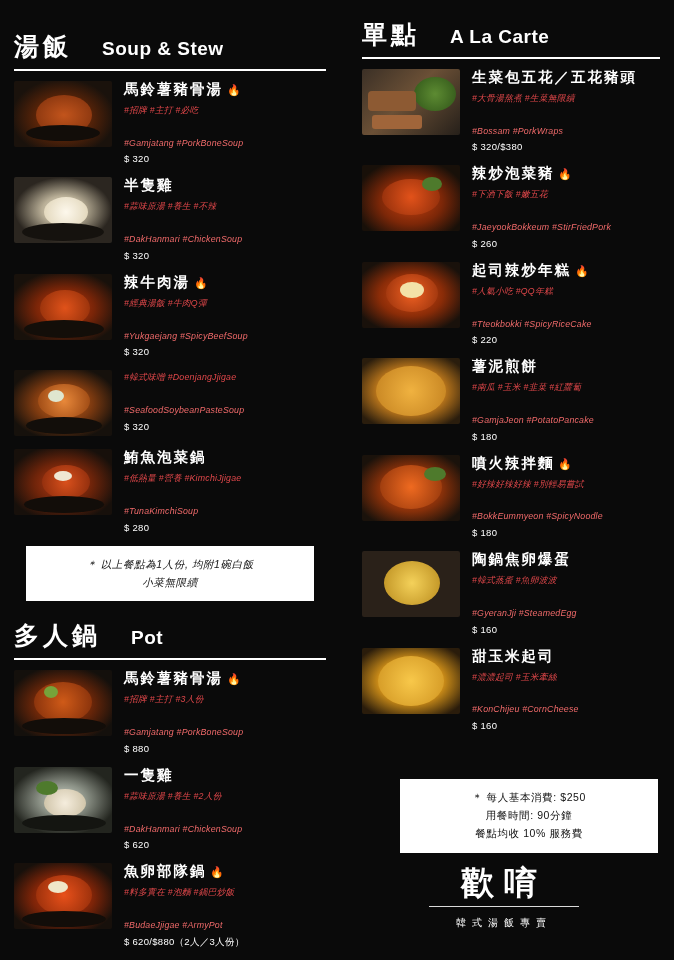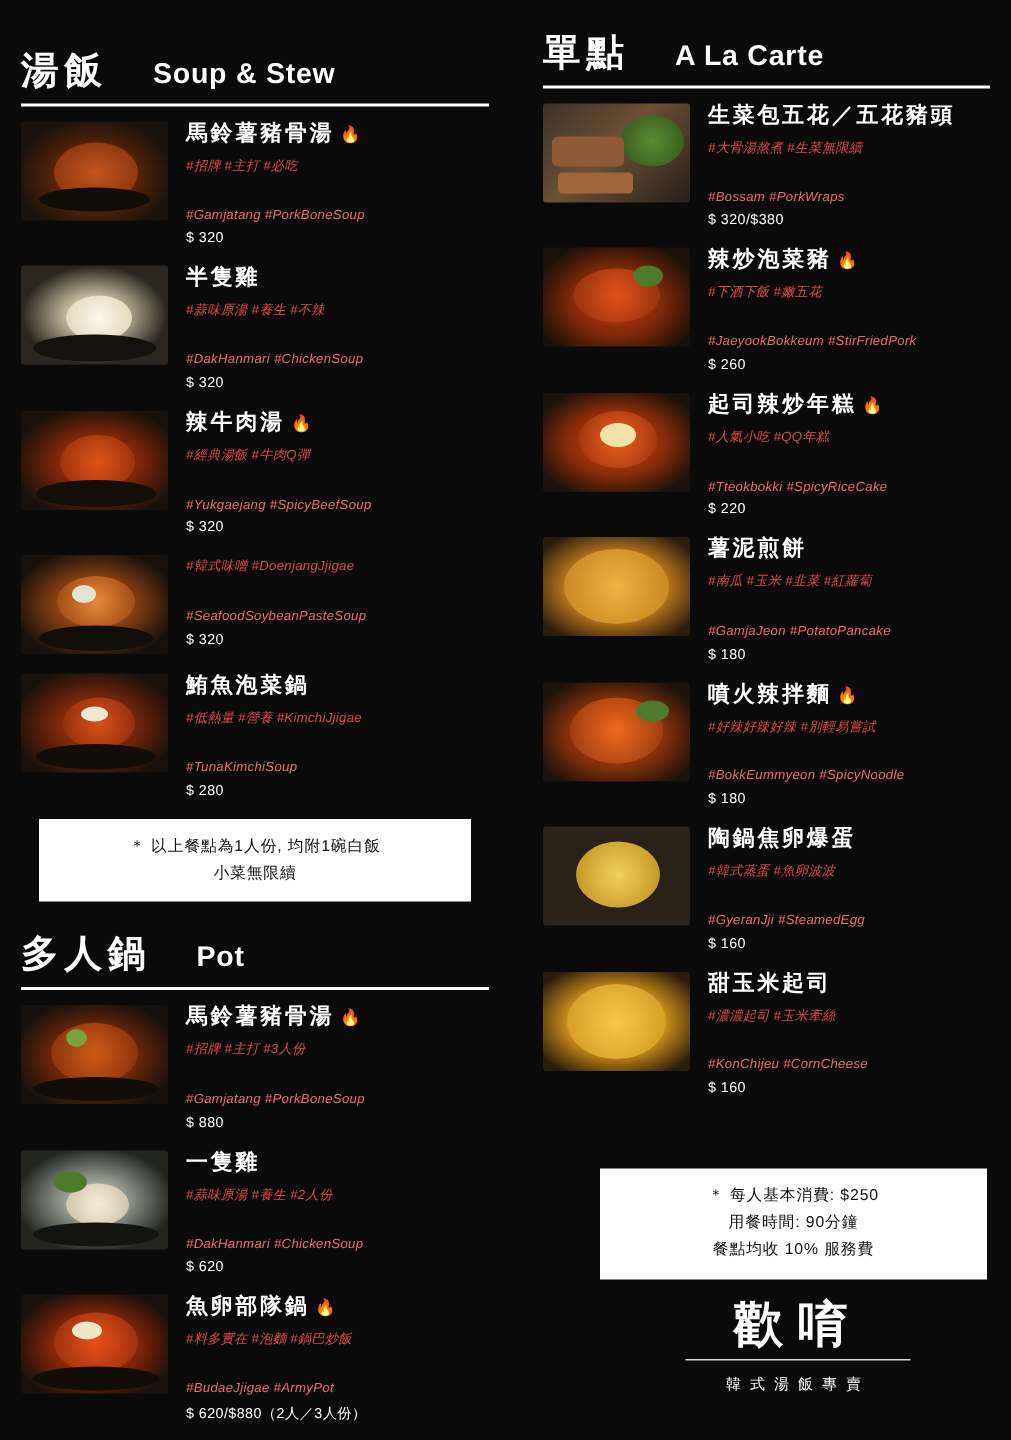--- a/index.html
+++ b/index.html
@@ -52,21 +52,21 @@
     background:#ffffff;color:#111;
     text-align:center;
     font-size:10.5px;line-height:1.7;
     padding:10px 6px;
     margin:6px 26px 18px 26px;
     letter-spacing:.6px;
   }
 
   
   .logo{
-    position:absolute;left:412px;top:866px;width:240px;text-align:center;
+    position:absolute;left:384px;top:866px;width:240px;text-align:center;
   }
   .logo-cn{font-size:33px;font-weight:bold;letter-spacing:10px;line-height:1;}
   .logo-sub{font-size:10px;letter-spacing:6px;margin-top:9px;}
   .logo-line{height:1px;background:#fff;width:150px;margin:7px auto 0;opacity:.85;}
 </style>
 </head>
 <body>
 
 <div class="page">
 
@@ -160,21 +160,21 @@
           <div class="tags">
             <div>#低熱量 #營養 #KimchiJjigae</div>
             <div class="t2">#TunaKimchiSoup</div>
           </div>
           <div class="price">$ 280</div>
         </div>
       </div>
 
     </div>
 
-    <div class="note" style="white-space:pre-line;">＊ 以上餐點為1人份, 均附1碗白飯
+    <div class="note" style="white-space:pre-line;font-style:italic;">＊ 以上餐點為1人份, 均附1碗白飯
 小菜無限續</div>
 
     <div class="section-head" style="margin-top:18px;">
       <span class="sec-cn">多人鍋</span>
       <span class="sec-en">Pot</span>
     </div>
 
     <div class="items">
 
       <div class="item">

